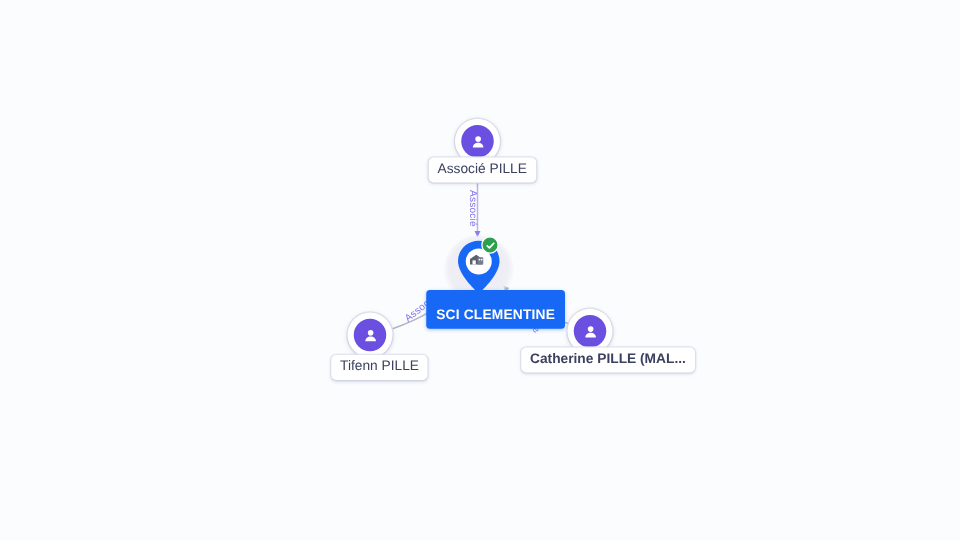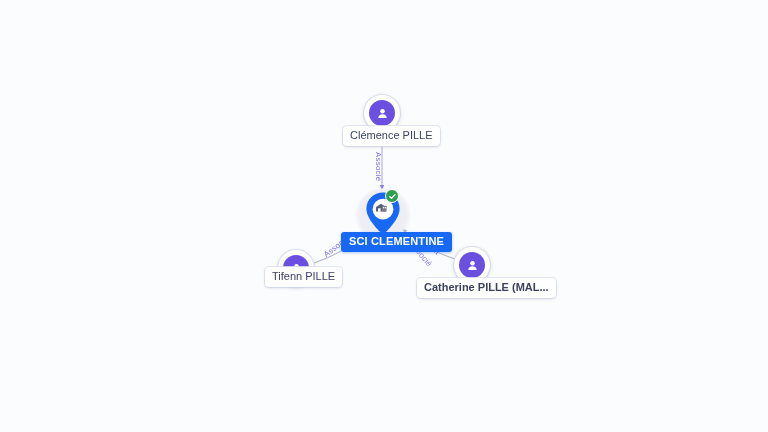--- a/index.html
+++ b/index.html
@@ -74,21 +74,21 @@
     display: flex; align-items: center; justify-content: center;
   }
   .company-label {
     position: absolute;
     background: #1668f5;
     color: #ffffff;
     font-size: 11px;
     line-height: 13px;
     font-weight: 600;
     letter-spacing: 0.15px;
-    padding: 3px 8px 4px 8px;
+    padding: 14px 8px 4px 8px;
     border-radius: 3px;
     white-space: nowrap;
     box-shadow: 0 1px 3px rgba(22,104,245,0.35);
   }
 
   
   .edge-label {
     position: absolute;
     color: #7d6fe8;
     font-size: 8px;
@@ -130,33 +130,33 @@
 
   <div class="person-node" style="left:364px; top:95px;">
     <div class="avatar-ring" style="left:0; top:0;">
       <div class="avatar-disc">
         <svg width="15" height="15" viewBox="0 0 24 24" aria-hidden="true">
           <circle cx="12" cy="8.4" r="3.6" fill="#ffffff"></circle>
           <path d="M5.2 19.2c0-3.8 3.1-6.1 6.8-6.1s6.8 2.3 6.8 6.1z" fill="#ffffff"></path>
         </svg>
       </div>
     </div>
-    <div class="node-label" style="left:-21px; top:31px;">Clémence PILLE</div>
+    <div class="node-label" style="left:-21px; top:31px;">Associé PILLE</div>
   </div>
 
   <div class="person-node" style="left:278px; top:250px;">
     <div class="avatar-ring" style="left:0; top:0;">
       <div class="avatar-disc">
         <svg width="15" height="15" viewBox="0 0 24 24" aria-hidden="true">
           <circle cx="12" cy="8.4" r="3.6" fill="#ffffff"></circle>
           <path d="M5.2 19.2c0-3.8 3.1-6.1 6.8-6.1s6.8 2.3 6.8 6.1z" fill="#ffffff"></path>
         </svg>
       </div>
     </div>
-    <div class="node-label" style="left:-13px; top:17px;">Tifenn PILLE</div>
+    <div class="node-label" style="left:-13px; top:34px;">Tifenn PILLE</div>
   </div>
 
   <div class="person-node" style="left:454px; top:247px;">
     <div class="avatar-ring" style="left:0; top:0;">
       <div class="avatar-disc">
         <svg width="15" height="15" viewBox="0 0 24 24" aria-hidden="true">
           <circle cx="12" cy="8.4" r="3.6" fill="#ffffff"></circle>
           <path d="M5.2 19.2c0-3.8 3.1-6.1 6.8-6.1s6.8 2.3 6.8 6.1z" fill="#ffffff"></path>
         </svg>
       </div>

